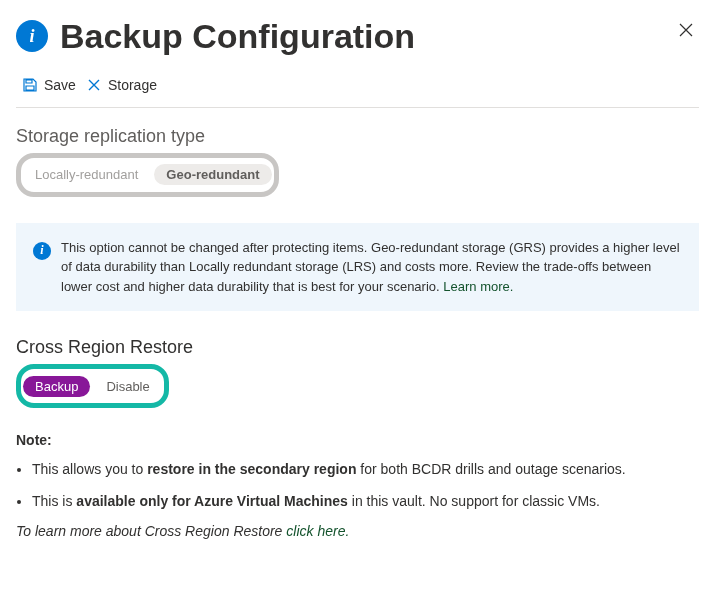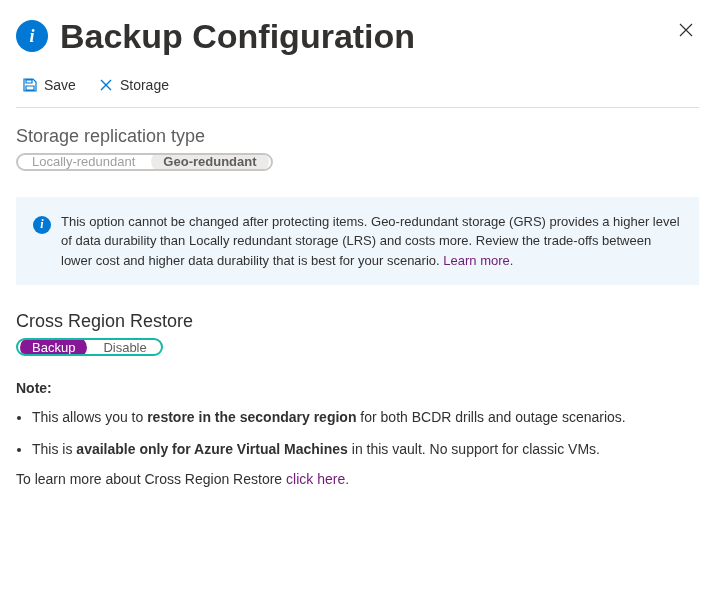--- a/index.html
+++ b/index.html
@@ -53,21 +53,21 @@
   }
   .close-x {
     font-size: 20px;
     color: #323130;
     cursor: pointer;
     padding: 4px 6px;
     line-height: 1;
   }
   .toolbar {
     display: flex;
-    gap: 18px;
+    gap: 6px;
     padding: 18px 4px 12px 4px;
     border-bottom: 1px solid #e1dfdd;
     margin-bottom: 18px;
   }
   .tool-btn {
     display: flex;
     align-items: center;
     gap: 6px;
     background: none;
     border: none;
@@ -83,25 +83,25 @@
   .field-label {
     color: #605e5c;
     font-size: 18px;
     margin-bottom: 6px;
   }
   .field-label.dark {
     color: #323130;
   }
   .pill-group {
     display: inline-flex;
-    border: 2px solid #14b8a6;
+    border: 5px solid #14b8a6;
     border-radius: 18px;
     overflow: hidden;
     background: #fff;
-    height: 18px;
+    height: 44px;
     align-items: center;
   }
   .pill-group.disabled {
     border-color: #c8c6c4;
   }
   .pill-opt {
     padding: 4px 14px;
     font-size: 13px;
     color: #605e5c;
     cursor: pointer;
@@ -136,39 +136,40 @@
     display: flex;
     gap: 10px;
     align-items: flex-start;
   }
   .info-box-text {
     font-size: 13px;
     color: #323130;
     line-height: 1.5;
   }
   a.link {
-    color: #701a75;
+    color: #14532d;
     text-decoration: none;
     cursor: pointer;
   }
   .note-head {
     font-weight: 600;
     margin-top: 24px;
     margin-bottom: 6px;
   }
   ul.bullets {
     margin: 0 0 12px 0;
     padding-left: 16px;
   }
   ul.bullets li {
     margin: 12px 0;
     line-height: 1.4;
   }
   .learn-line {
     margin-top: 10px;
+    font-style: italic;
   }
 </style>
 </head>
 <body>
 
 
 
 <div class="header-row">
   <div class="info-circle">i</div>
   <div class="title-block">

